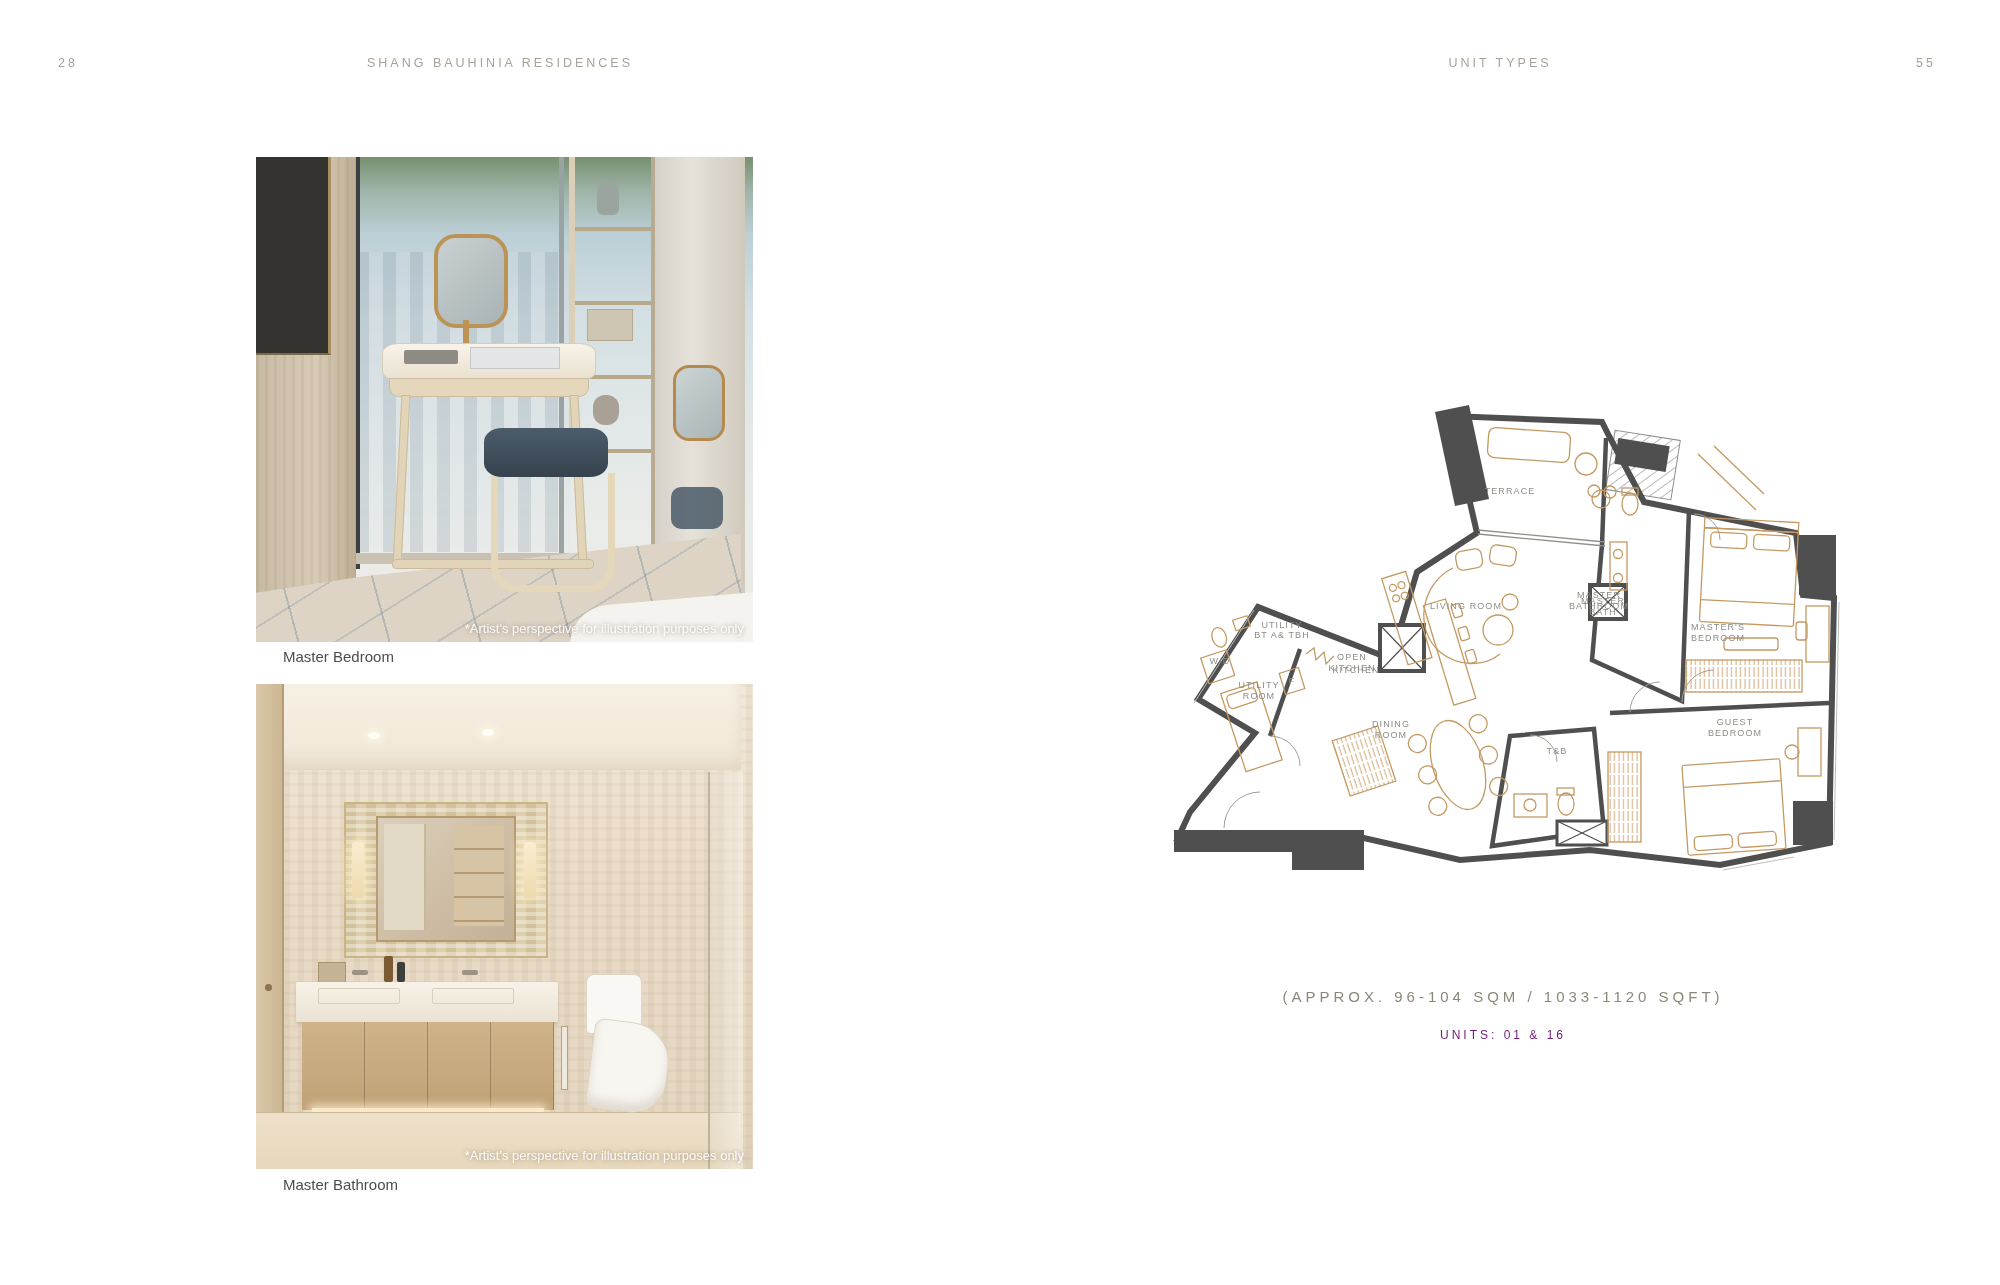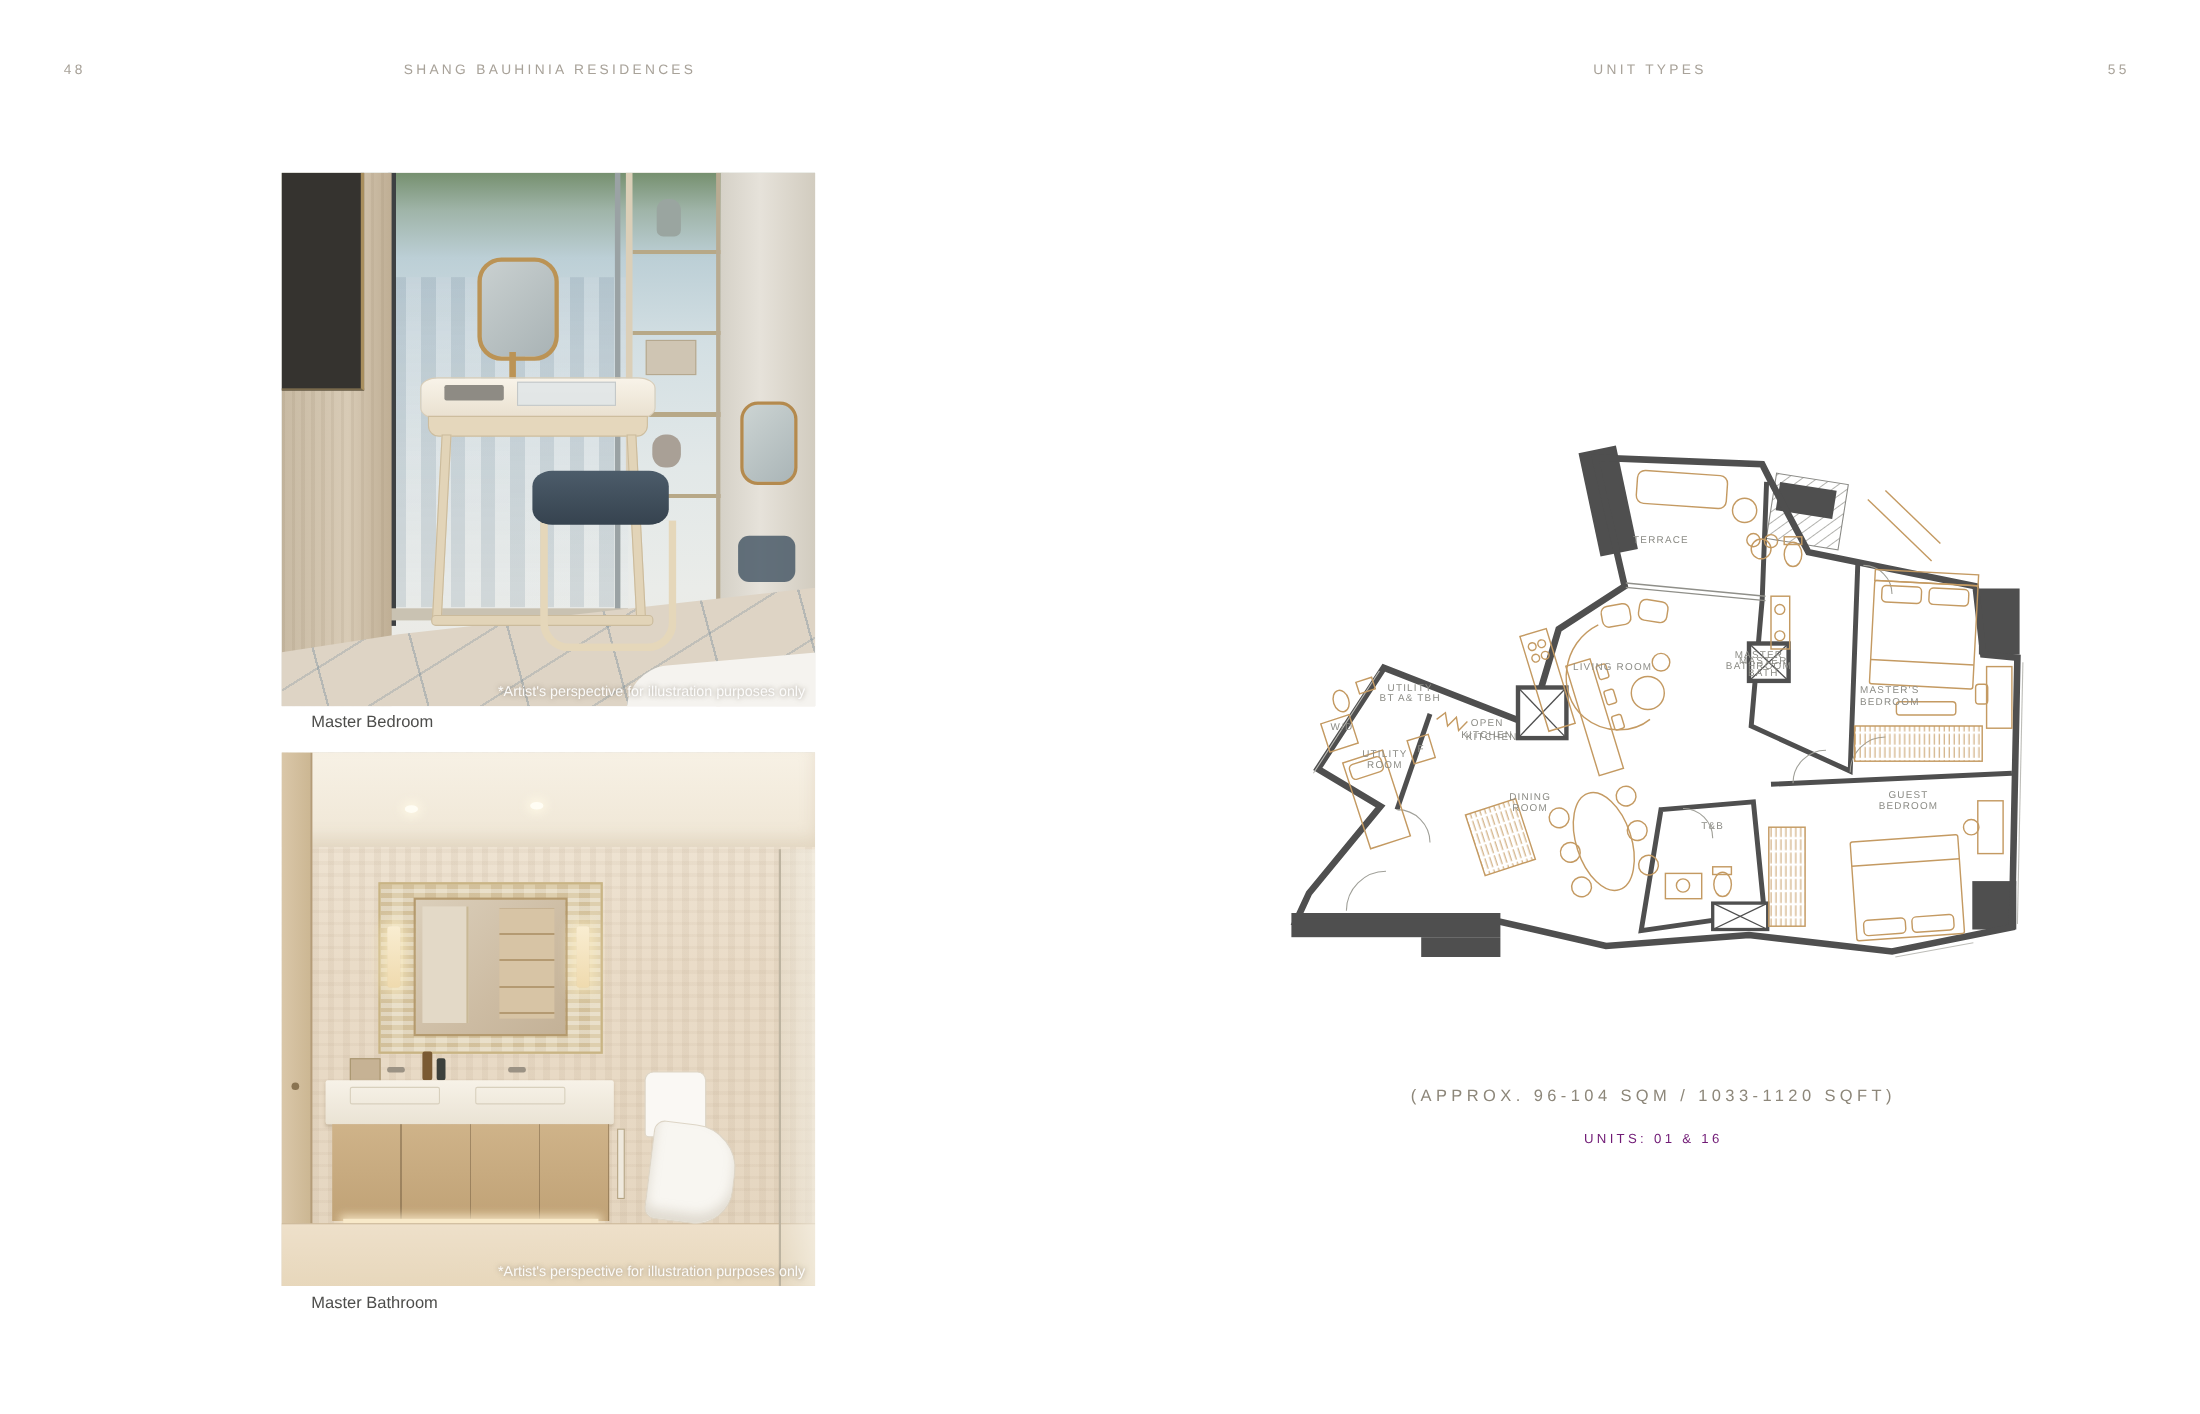--- a/index.html
+++ b/index.html
@@ -5,21 +5,21 @@
   html,body{margin:0;padding:0;background:#ffffff;}
   .spread{position:relative;width:2000px;height:1285px;background:#ffffff;overflow:hidden;
           font-family:"Liberation Sans",sans-serif;}
   
   .hdr{position:absolute;top:56px;font-size:12.5px;letter-spacing:3px;color:#a8a299;}
   .hdr-num-l{left:58px;}
   .hdr-num-r{right:64px;}
   .hdr-title-l{left:0;width:1000px;text-align:center;}
   .hdr-title-r{left:1000px;width:1000px;text-align:center;}
   
-  .photo{position:absolute;width:485px;height:485px;overflow:hidden;background:#e8e6e0;}
+  .photo{position:absolute;width:485px;height:485px;overflow:hidden;background:#e8e6e0;padding-left:12px;}
   #photo-bedroom{left:256px;top:157px;}
   #photo-bathroom{left:256px;top:684px;}
   .photo *{position:absolute;}
   .photo-note{right:9px;bottom:6px;color:rgba(255,255,255,.92);font-size:13px;
               text-shadow:0 0 5px rgba(110,100,85,.65);white-space:nowrap;}
   .caption{position:absolute;font-size:15px;color:#4d4d4b;margin-left:26px;}
   #caption-bedroom{left:257px;top:648px;}
   #caption-bathroom{left:257px;top:1176px;}
   
   .p1-sky{inset:0;background:linear-gradient(180deg,#76906f 0%,#9fb4a8 7%,#bccfd6 16%,#d3dfe3 32%,#e2e8e8 55%,#eaece9 78%,#ece9e2 100%);}
@@ -114,21 +114,21 @@
             font-size:15px;letter-spacing:4px;}
   #fp-title1{top:966px;} #fp-title2{top:988px;}
   #fp-units{position:absolute;left:1158px;width:690px;text-align:center;top:1028px;
             color:#701a75;font-size:12px;letter-spacing:3px;}
 </style>
 </head>
 <body>
 
 <div class="spread">
 
-  <div class="hdr hdr-num-l">48</div>
+  <div class="hdr hdr-num-l">28</div>
   <div class="hdr hdr-title-r">UNIT TYPES</div>
   <div class="hdr hdr-title-l">SHANG BAUHINIA RESIDENCES</div>
   <div class="hdr hdr-num-r">55</div>
 
   <div class="photo" id="photo-bedroom">
     <div class="p1-sky"></div>
     <div class="p1-buildings"></div>
     <div class="p1-mullion1"></div>
     <div class="p1-mullion2"></div>
     <div class="p1-sill"></div>

